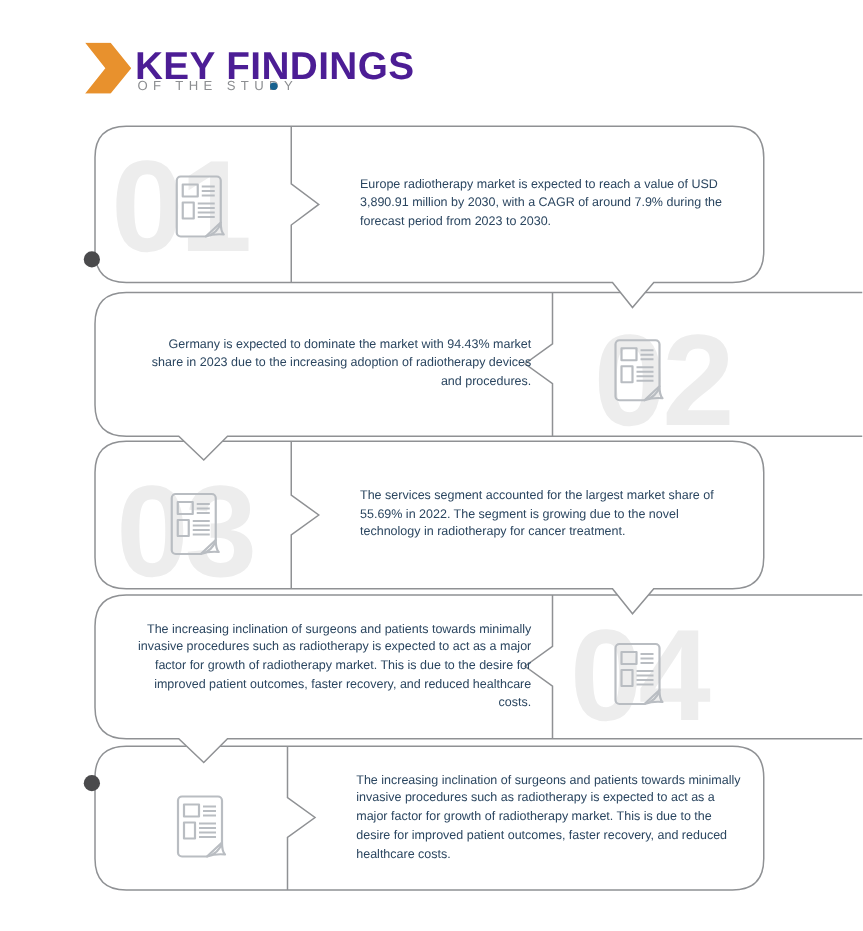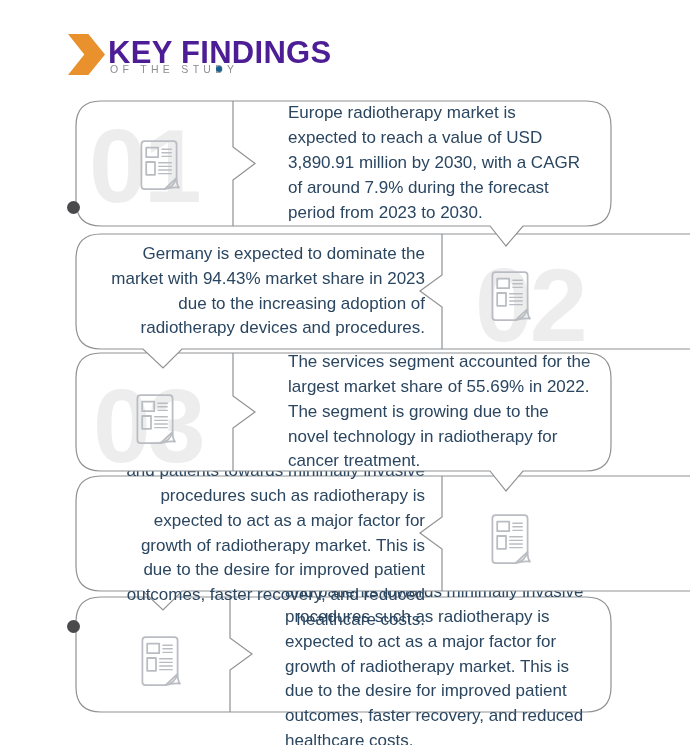--- a/index.html
+++ b/index.html
@@ -36,21 +36,21 @@
   .b5 .bignum{left:22px;top:12px;}
 
   .news-icon{position:absolute;width:48px;height:60px;}
   .news-icon use{stroke:#B9BDC2;}
   .b1 .news-icon{left:60px;top:36px;}
   .b2 .news-icon{left:411px;top:34px;}
   .b3 .news-icon{left:56px;top:38px;}
   .b4 .news-icon{left:411px;top:35px;}
   .b5 .news-icon{left:61px;top:36px;}
 
-  .btext{position:absolute;display:flex;align-items:center;font-size:17px;
+  .btext{position:absolute;display:flex;align-items:center;font-size:10px;
          line-height:1.47;font-weight:500;color:#2B4660;}
   .b1 .btext{left:213px;top:0;width:300px;height:127px;text-align:left;}
   .b2 .btext{left:33px;top:0;width:317px;height:117px;text-align:right;justify-content:flex-end;}
   .b3 .btext{left:213px;top:0;width:305px;height:120px;text-align:left;}
   .b4 .btext{left:33px;top:0;width:317px;height:117px;text-align:right;justify-content:flex-end;}
   .b5 .btext{left:210px;top:0;width:308px;height:117px;text-align:left;}
 
   .conn-dot{position:absolute;width:13px;height:13px;border-radius:50%;
             background:#4A4A4C;z-index:6;}
   .dot1{left:67px;top:201px;}
@@ -115,20 +115,21 @@
         <use href="#newsicon"></use>
       </svg>
     <div class="btext">The services segment accounted for the largest market share of 55.69% in 2022. The segment is growing due to the novel technology in radiotherapy for cancer treatment.</div>
   </div>
 
   <div class="bubble b4">
     <svg class="outline" width="645" height="140" viewBox="0 0 645 140">
       <path class="shape" d="M26 1 H614 Q639 1 639 26 V91 Q639 116 614 116 H107 L88 135 L68 116 H26 Q1 116 1 91 V26 Q1 1 26 1 Z"></path>
       <path class="divider" d="M367 1 V42 L345 58 L367 74 V116"></path>
     </svg>
+    <div class="bignum">04</div>
     <svg class="news-icon" viewBox="0 0 60 70">
         <use href="#newsicon"></use>
       </svg>
     <div class="btext">The increasing inclination of surgeons and patients towards minimally invasive procedures such as radiotherapy is expected to act as a major factor for growth of radiotherapy market. This is due to the desire for improved patient outcomes, faster recovery, and reduced healthcare costs.</div>
   </div>
 
   <div class="bubble b5">
     <svg class="outline" width="540" height="120" viewBox="0 0 540 120">
       <path class="shape" d="M26 1 H511 Q536 1 536 26 V91 Q536 116 511 116 H26 Q1 116 1 91 V26 Q1 1 26 1 Z"></path>
       <path class="divider" d="M155 1 V42 L177 58 L155 74 V116"></path>

